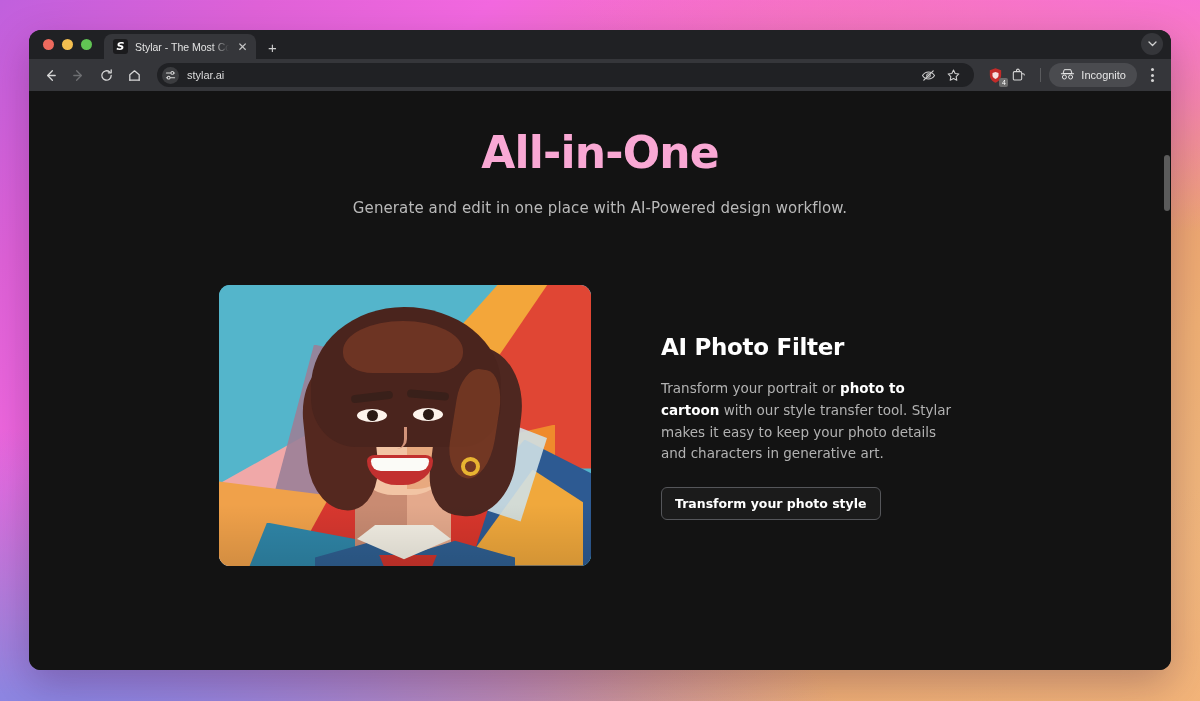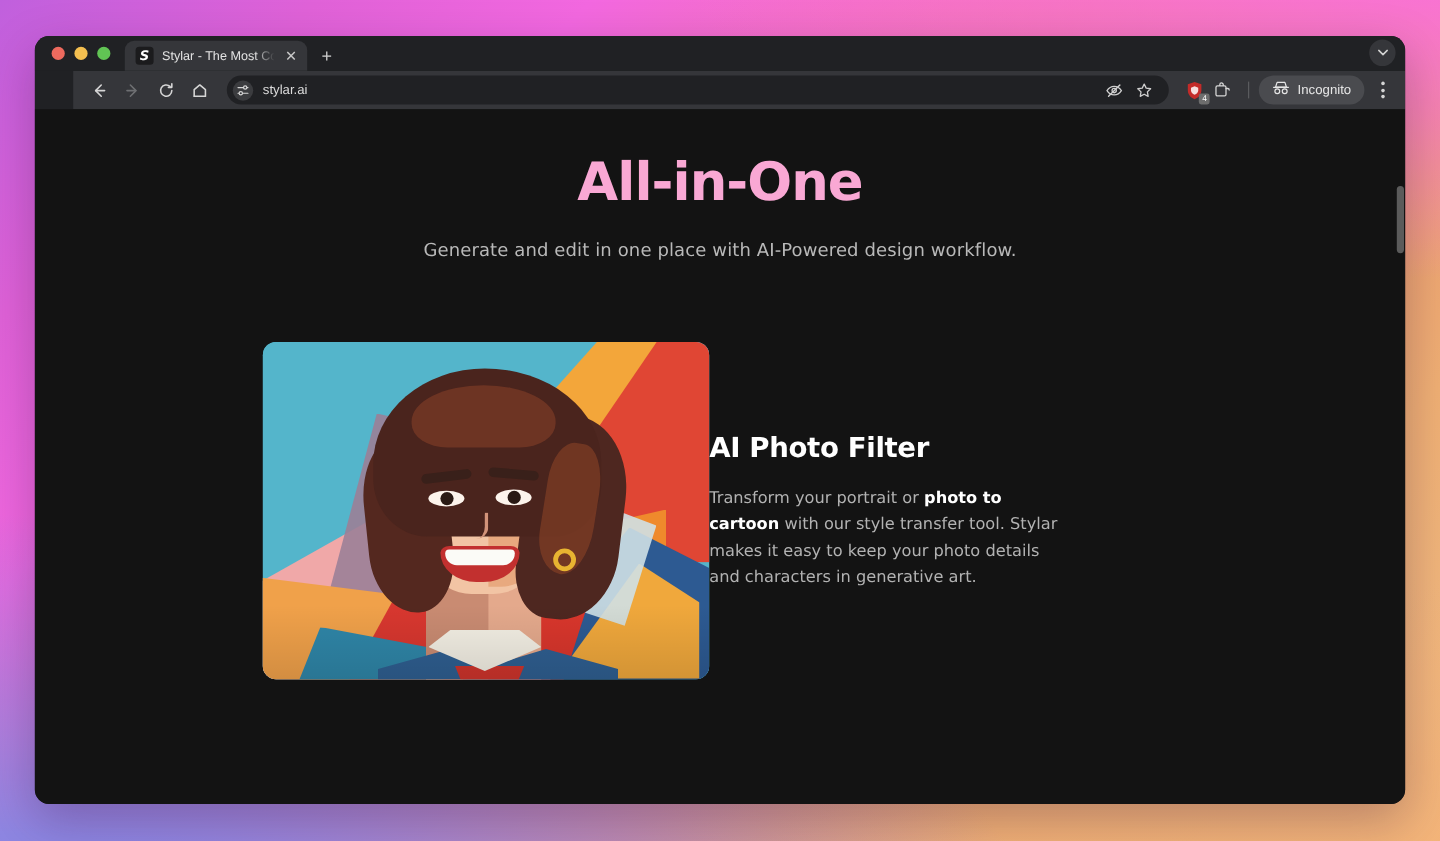--- a/index.html
+++ b/index.html
@@ -132,21 +132,20 @@
   }
 
   
   .toolbar {
     height: 32px;
     background: #35363a;
     display: flex;
     align-items: center;
     padding: 0 8px;
     gap: 2px;
-    margin-left: 32px;
   }
   .navbtn {
     width: 26px; height: 26px;
     display: flex; align-items: center; justify-content: center;
     color: #d6d6d6;
     border-radius: 50%;
   }
   .navbtn.dim { color: #6e6f72; }
   .navbtn svg { display: block; }
 
@@ -261,20 +260,21 @@
     font-size: 15px;
     font-family: "DejaVu Sans", sans-serif;
     letter-spacing: 0.1px;
   }
 
   .feature {
     margin-top: 68px;
     display: flex;
     align-items: center;
     padding-left: 190px;
+    gap: 70px;
   }
 
   
   .art {
     width: 372px;
     height: 281px;
     border-radius: 11px;
     overflow: hidden;
     position: relative;
     flex: 0 0 auto;
@@ -613,20 +613,21 @@
             <span class="pr-shirt-red"></span>
             <span class="pr-collar"></span>
 
           </div>
           <span class="art-vignette"></span>
         </div>
 
         <div class="copy">
           <h2>AI Photo Filter</h2>
           <p><span>Transform your portrait or </span><a href="#">photo to cartoon</a><span> with our style transfer tool. Stylar makes it easy to keep your photo details and characters in generative art.</span></p>
+          <button class="cta">Transform your photo style</button>
         </div>
 
       </div>
     </div>
 
     <div class="scrollbar">
       <div class="thumb"></div>
     </div>
   </div>
 

